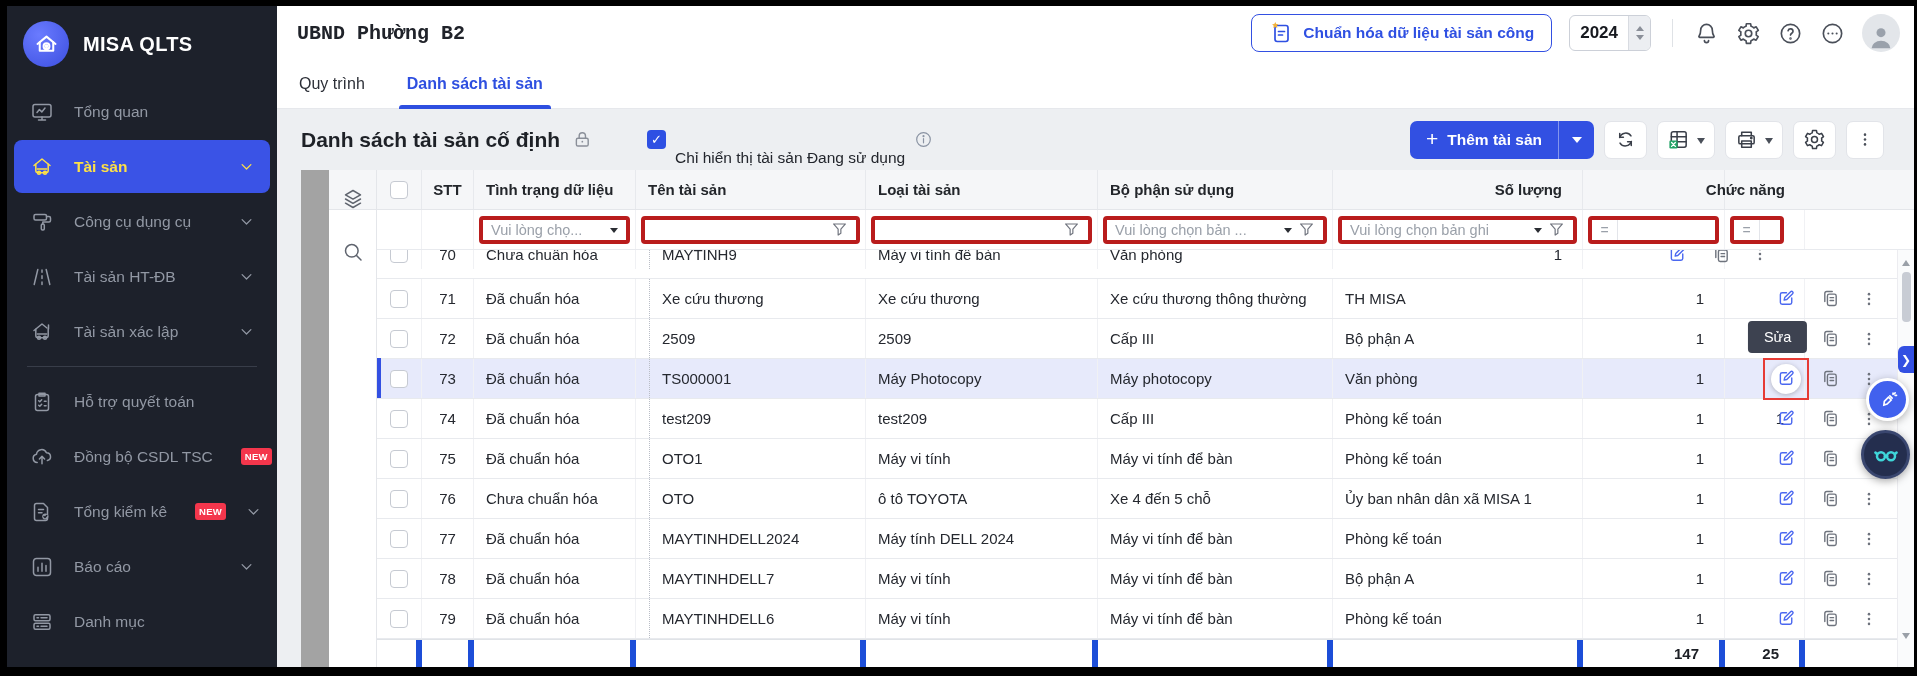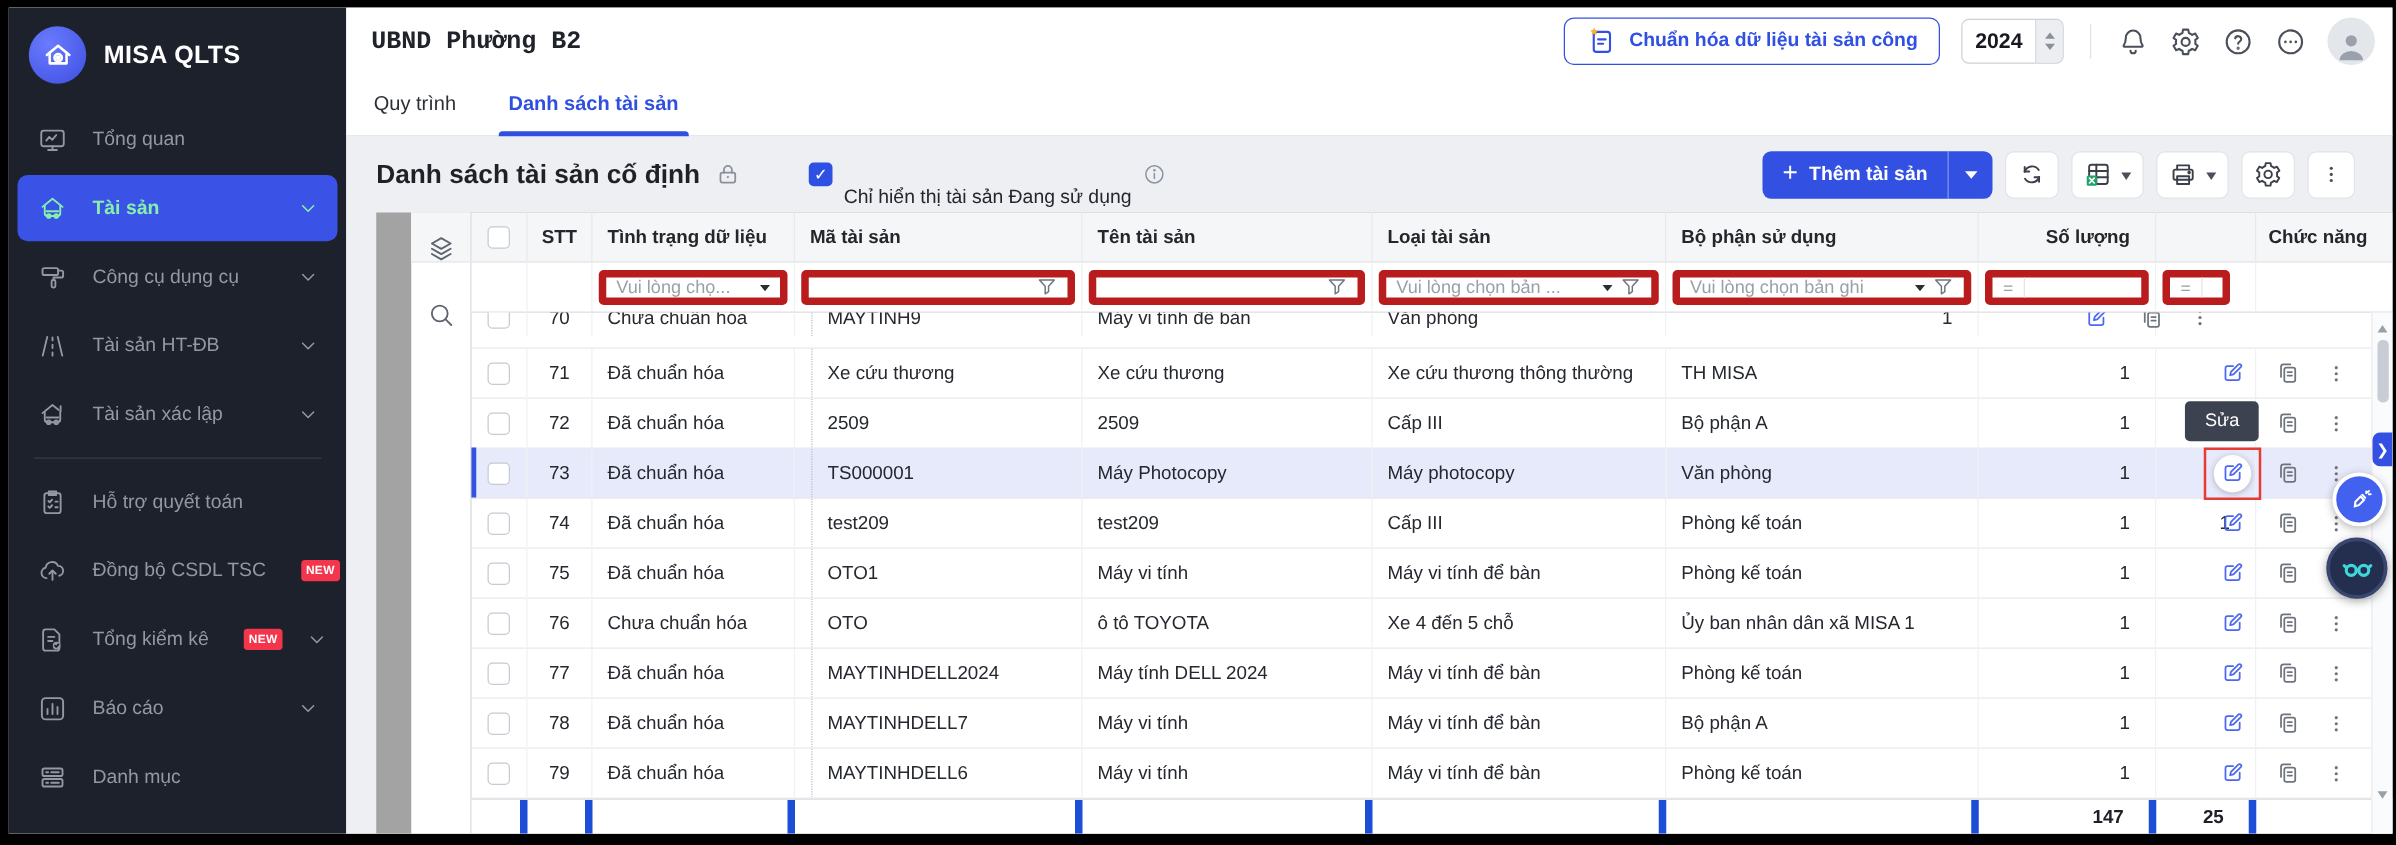--- a/index.html
+++ b/index.html
@@ -9,21 +9,21 @@
 
   
   .sidebar { width: 270px; flex: none; background: #1d212b; color: #9298a4; display: flex; flex-direction: column; overflow: hidden; }
   .logo { display: flex; align-items: center; gap: 14px; padding: 15px 14px 12px 16px; }
   .logo-circle { width: 46px; height: 46px; border-radius: 50%; flex: none;
     background: radial-gradient(circle at 35% 30%, #6a7bff, #3c4fe0); display: flex; align-items: center; justify-content: center; }
   .logo-text { font-size: 20px; font-weight: 700; color: #fff; letter-spacing: .3px; }
   .nav { padding: 4px 0 0 0; }
   .nav-item { height: 53px; margin: 2px 7px; display: flex; align-items: center; gap: 20px; padding: 0 16px;
               border-radius: 8px; font-size: 15.5px; white-space: nowrap; cursor: pointer; }
-  .nav-item.active { background: #3a53e6; color: #86efac; font-weight: 600; }
+  .nav-item.active { background: #3a53e6; color: #fde047; font-weight: 600; }
   .nav-ic { width: 24px; height: 24px; flex: none; display:flex; align-items:center; justify-content:center; }
   .nav-ic svg, .chev svg { width: 24px; height: 24px; stroke: currentColor; fill: none; stroke-width: 1.5; stroke-linecap: round; stroke-linejoin: round; }
   .chev { margin-left: auto; display:flex; }
   .chev svg { width: 15px; height: 15px; stroke-width: 2; }
   .new-badge { background: #f4364c; color: #fff; font-size: 9.5px; font-weight: 700; border-radius: 3px; padding: 3px 4px; margin-left: 8px; letter-spacing:.3px; }
   .nav-divider { height: 1px; background: #383d49; margin: 8px 20px; }
 
   
   .main { flex: 1; display: flex; flex-direction: column; min-width: 0; }
   .topbar { height: 54px; flex: none; background: #fff; display: flex; align-items: center; padding: 0 14px 0 20px; }
@@ -73,21 +73,21 @@
   .g-ic svg { width: 24px; height: 24px; stroke: #5f646e; fill: none; stroke-width: 1.5; stroke-linecap: round; stroke-linejoin: round; }
   .g-layers { top: 17px; } .g-search { top: 70px; }
   .table-main { flex: 1; display: flex; flex-direction: column; min-width: 0; }
   .grid { display: grid; grid-template-columns: 45px 52px 162px 230px 232px 235px 250px 142px 80px minmax(0,1fr); align-items: center; }
   .thead { height: 40px; flex: none; background: #f5f6f8; border-bottom: 1px solid #e4e6ea; }
   .thead > div { height: 100%; display: flex; align-items: center; padding: 0 12px; font-size: 15px; font-weight: 700; color: #23262b; border-right: 1px solid #e7e9ed; white-space: nowrap; }
   .thead > div:last-child { border-right: none; }
   .tfilter { height: 40px; flex: none; background: #fff; border-bottom: 1px solid #e8eaee; }
   .tfilter > div { height: 100%; display: flex; align-items: center; padding: 0 5px; border-right: 1px solid #f0f1f4; }
   .tfilter > div:last-child { border-right: none; }
-  .fselect, .finput, .fnum { height: 28px; border: 6px solid #b91c1c; border-radius: 4px; background: #fff; display: flex; align-items: center; width: 100%; padding: 0 8px; gap: 6px; cursor: pointer; }
+  .fselect, .finput, .fnum { height: 28px; border: 4px solid #b91c1c; border-radius: 4px; background: #fff; display: flex; align-items: center; width: 100%; padding: 0 8px; gap: 6px; cursor: pointer; }
   .ph { color: #9aa0a9; font-size: 14.5px; white-space: nowrap; overflow: hidden; text-overflow: ellipsis; flex: 1; }
   .caret-b { width:0;height:0;border:4px solid transparent;border-top:5.5px solid #2a2d33; margin-top:5px; flex:none; }
   .funnel { display:flex; flex:none; } .funnel svg { width: 17px; height: 17px; stroke: #70747e; fill: none; stroke-width: 1.4; stroke-linejoin: round; }
   .fnum { padding: 0; } .fnum .op { width: 26px; height: 100%; border-right: 1px solid #e3e5ea; color: #9aa0a9; display: flex; align-items: center; justify-content: center; font-size: 14px; flex: none; }
   .c-extra .fnum { width: 70px; }
 
   .tbody { overflow: hidden; position: relative; flex: none; }
   .trow { height: 40px; border-bottom: 1px solid #e8eaee; position: relative; background: #fff; }
   .trow.clipped { height: 29px; }
   .trow.clipped > div { transform: translateY(-11px); }
@@ -443,21 +443,20 @@
           </span>
         </div>
 
         <div class="table-main">
           <div class="grid thead">
             <div class="c-check">
                 <span class="cb"></span>
               </div>
             <div class="c-stt">STT</div>
             <div>Tình trạng dữ liệu</div>
-            <div>Mã tài sản</div>
             <div>Tên tài sản</div>
             <div>Loại tài sản</div>
             <div>Bộ phận sử dụng</div>
             <div class="c-qty">Số lượng</div>
             <div class="c-extra"></div>
             <div class="c-qty" style="padding-right:36px">Chức năng</div>
           </div>
 
           <div class="grid tfilter">
             <div></div>

